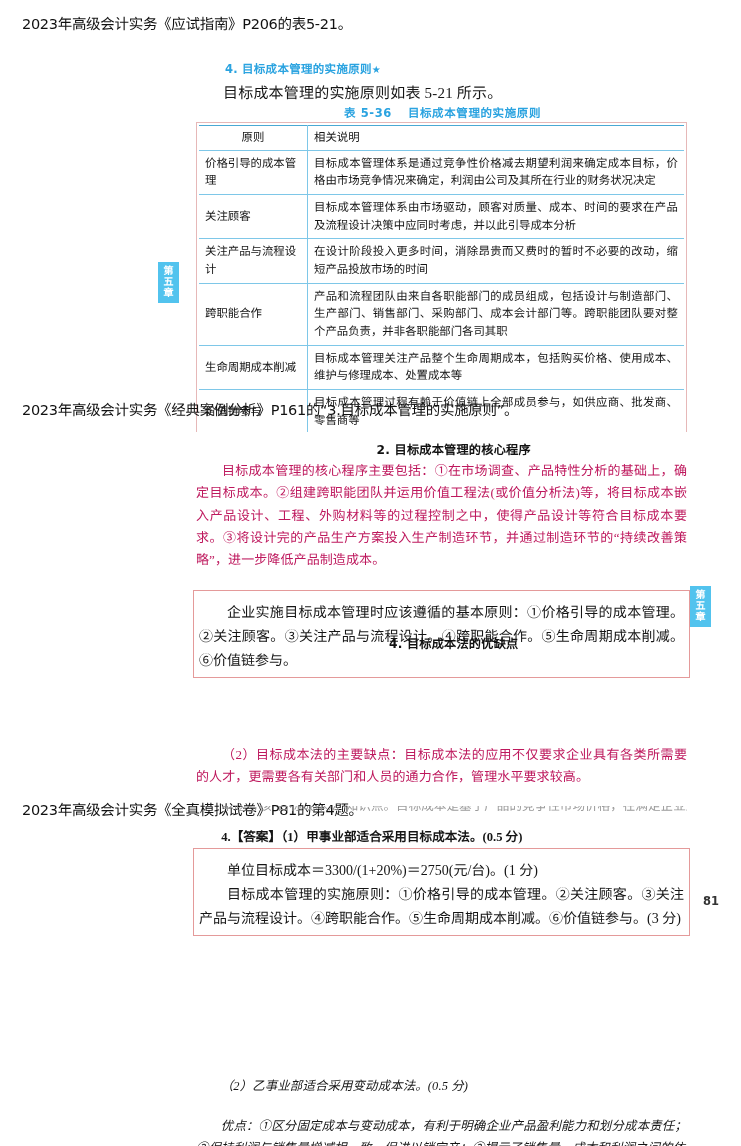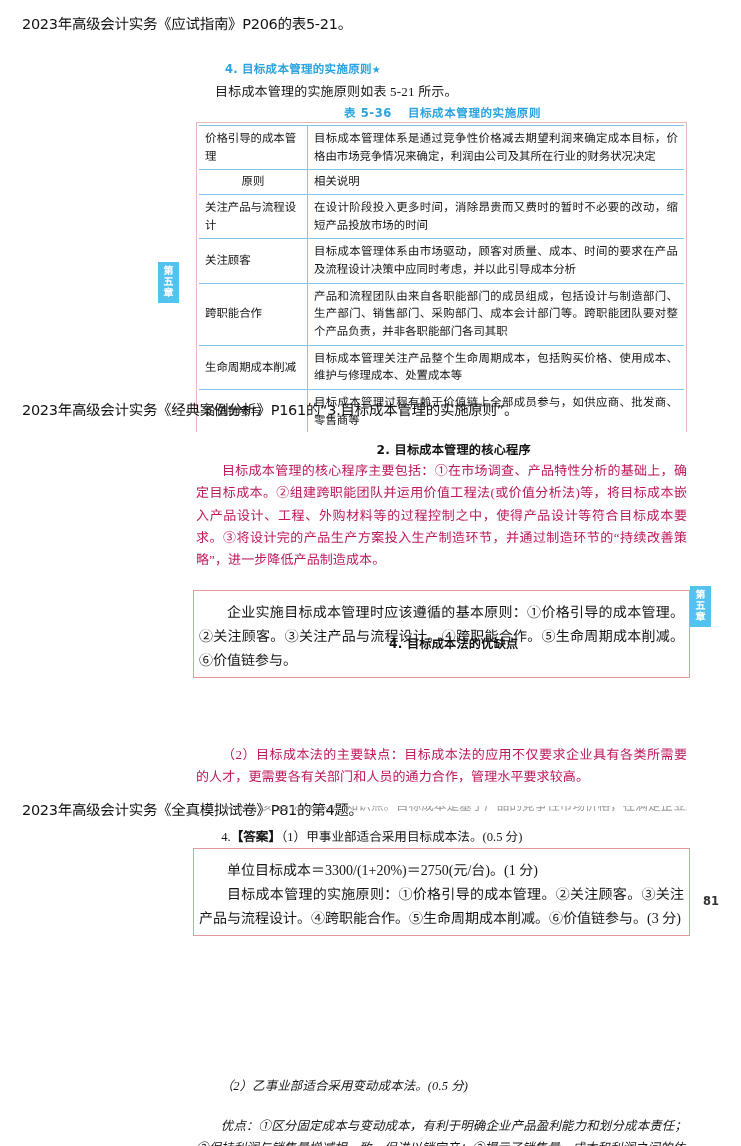--- a/index.html
+++ b/index.html
@@ -56,23 +56,23 @@
     font-weight: bold;
     font-size: 11.5px;
     color: #2aa3e0;
     letter-spacing: 0.3px;
   }
   .blue-head .num { margin-right: 4px; }
   .star { font-size: 10px; }
 
   .lead-line {
     position: absolute;
-    left: 60px;
+    left: 68px;
     top: 29px;
-    font-size: 13px;
+    font-size: 15px;
     color: #161616;
     letter-spacing: 0.2px;
   }
 
   .table-caption {
     position: absolute;
     left: 0;
     right: 0;
     top: 52px;
     text-align: center;
@@ -212,20 +212,21 @@
 
   #b3-answer-head {
     position: absolute;
     left: 41px;
     top: -6px;
     width: 491px;
     font-size: 12.6px;
     line-height: 1.72;
     text-indent: 2em;
     color: #151515;
+    font-weight: bold;
   }
   #b3-answer-head b { font-family: "DejaVu Sans", "Liberation Sans", sans-serif; }
 
   #b3-box { top: 16px; }
   #b3-box .l1 { text-indent: 2em; }
   #b3-box .l2 { text-indent: 2em; }
 
   #b3-ana-1 { top: 92px; }
   #b3-ana-2 { top: 244px; }
   #b3-ana-3 { top: 284px; }
@@ -271,34 +272,34 @@
     <div class="lead-line">目标成本管理的实施原则如表 5-21 所示。</div>
 
     <div class="table-caption">
       <span>表 5-36</span><span class="cap-sep"></span><span>目标成本管理的实施原则</span>
     </div>
 
     <div class="tbl-wrap">
       <table class="principles">
         <tbody>
           <tr>
+            <th class="col-a">原则</th>
+            <th class="col-b">相关说明</th>
+          </tr>
+          <tr>
             <td class="col-a">价格引导的成本管理</td>
             <td class="col-b">目标成本管理体系是通过竞争性价格减去期望利润来确定成本目标，价格由市场竞争情况来确定，利润由公司及其所在行业的财务状况决定</td>
           </tr>
           <tr>
-            <th class="col-a">原则</th>
-            <th class="col-b">相关说明</th>
+            <td class="col-a">关注顾客</td>
+            <td class="col-b">目标成本管理体系由市场驱动，顾客对质量、成本、时间的要求在产品及流程设计决策中应同时考虑，并以此引导成本分析</td>
           </tr>
           <tr>
             <td class="col-a">关注产品与流程设计</td>
             <td class="col-b">在设计阶段投入更多时间，消除昂贵而又费时的暂时不必要的改动，缩短产品投放市场的时间</td>
-          </tr>
-          <tr>
-            <td class="col-a">关注顾客</td>
-            <td class="col-b">目标成本管理体系由市场驱动，顾客对质量、成本、时间的要求在产品及流程设计决策中应同时考虑，并以此引导成本分析</td>
           </tr>
           <tr>
             <td class="col-a">跨职能合作</td>
             <td class="col-b">产品和流程团队由来自各职能部门的成员组成，包括设计与制造部门、生产部门、销售部门、采购部门、成本会计部门等。跨职能团队要对整个产品负责，并非各职能部门各司其职</td>
           </tr>
           <tr>
             <td class="col-a">生命周期成本削减</td>
             <td class="col-b">目标成本管理关注产品整个生命周期成本，包括购买价格、使用成本、维护与修理成本、处置成本等</td>
           </tr>
           <tr>

